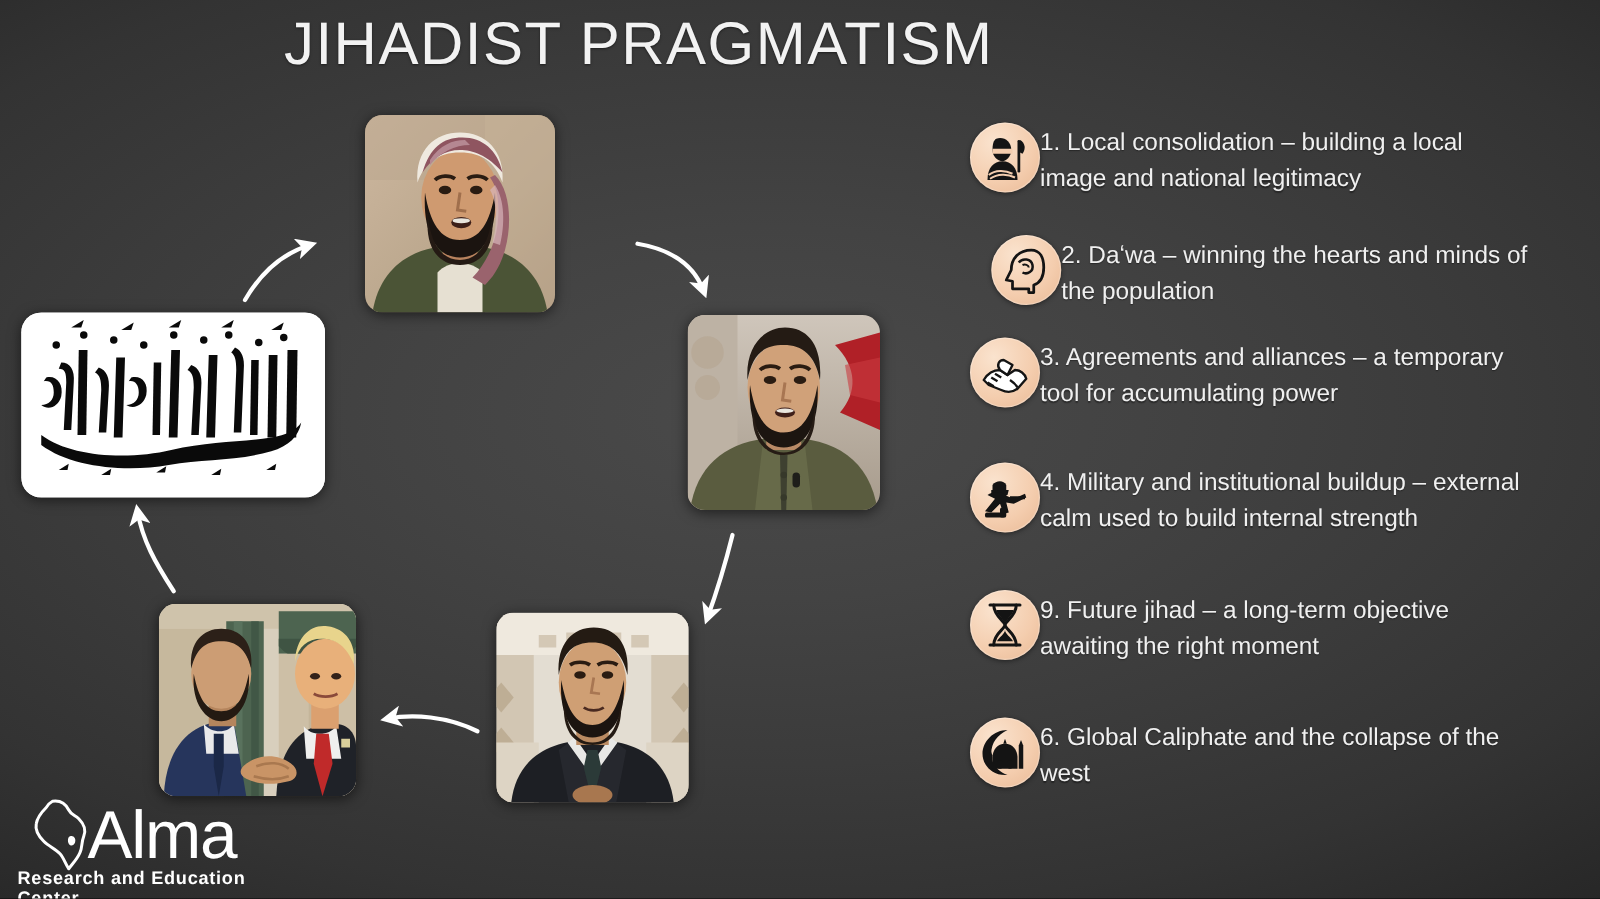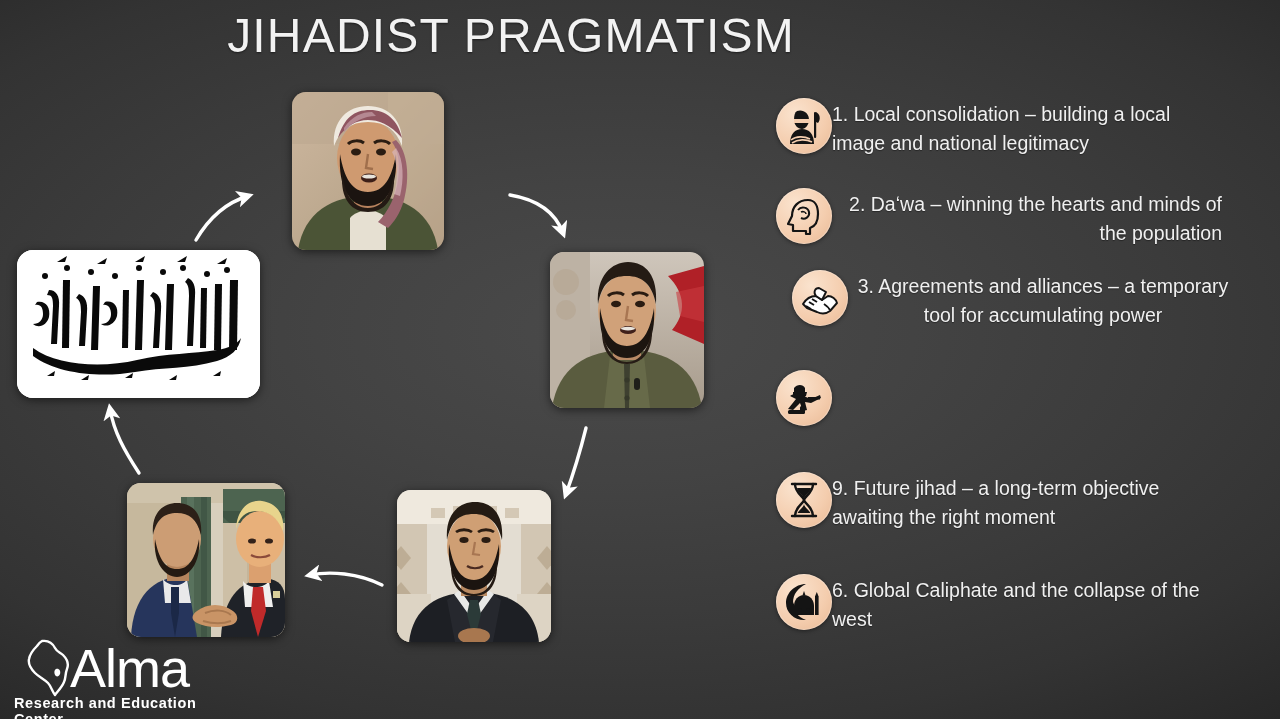--- a/index.html
+++ b/index.html
@@ -394,32 +394,32 @@
             <path d="M7 34 C12 30,20 30,26 33" stroke="#f4cdae" stroke-width="1.6" fill="none"></path>
             <path d="M8 37 C14 33,22 33,28 36" stroke="#f4cdae" stroke-width="1.6" fill="none"></path>
             <rect x="30" y="6" width="2.2" height="26" rx="1"></rect>
             <path d="M32 6 C36 8,37 13,34 17 L32 16 Z"></path>
           </g>
         </svg>
       </span>
       <span class="txt">1. Local consolidation – building a local image and national legitimacy</span>
     </div>
 
-    <div class="item" style="top:90px;left:0px;text-align:right;">
+    <div class="item" style="top:90px;left:17px;">
       <span class="ic">
         <svg viewBox="0 0 40 40">
           <path d="M24 4 C14 4,8 11,8 20 L4 28 L9 29 L9 35 L22 35 L22 38 L26 38 L26 32 C32 30,34 24,34 18 C34 10,31 4,24 4 Z" fill="none" stroke="#141414" stroke-width="2.2" stroke-linejoin="round"></path>
           <path d="M14 14 C17 10,24 11,25 16 C26 21,21 24,17 22" fill="none" stroke="#141414" stroke-width="2"></path>
           <path d="M17 16 C19 15,22 16,22 18" fill="none" stroke="#141414" stroke-width="1.6"></path>
         </svg>
       </span>
       <span class="txt">2. Daʻwa – winning the hearts and minds of the population</span>
     </div>
 
-    <div class="item" style="top:172px;left:16px;text-align:center;">
+    <div class="item" style="top:172px;left:0px;">
       <span class="ic">
         <svg viewBox="0 0 40 40">
           <g stroke="#141414" stroke-width="1.9" fill="#ffffff" stroke-linejoin="round">
             <path d="M3 26 C6 21,11 18,16 18 L22 22 L28 18 C32 18,36 21,37 25 L30 33 C26 36,21 36,17 34 L7 30 Z"></path>
             <path d="M16 18 C13 14,15 10,19 10 L26 14 L22 22 Z"></path>
             <path d="M6 28 l5 3"></path>
               <path d="M9 24 l5 3"></path>
               <path d="M12 21 l5 3"></path>
             <path d="M24 26 c3 2,5 4,6 6"></path>
           </g>
@@ -434,20 +434,21 @@
           <g fill="#141414">
             <path d="M10 10 C13 6,19 6,21 10 L21 15 L10 15 Z"></path>
             <path d="M9 14 h14 l-1 4 h-13 z"></path>
             <path d="M6 18 C10 15,18 15,22 19 L27 21 L36 17 l1 3 l-10 5 l-6 -1 l2 8 l-4 1 l-3 -8 l-7 7 l-5 -1 l8 -10 Z"></path>
             <rect x="4" y="32" width="16" height="4" rx="1.5"></rect>
             <rect x="16" y="28" width="5" height="8" rx="1.5"></rect>
             <path d="M24 19 h12 v2.4 h-12 z"></path>
           </g>
         </svg>
       </span>
+      <span class="txt">4. Military and institutional buildup – external calm used to build internal strength</span>
     </div>
 
     <div class="item" style="top:374px;left:0px;">
       <span class="ic">
         <svg viewBox="0 0 40 40">
           <g stroke="#141414" stroke-width="2.4" fill="none" stroke-linecap="round">
             <path d="M8 4 h24"></path>
               <path d="M8 36 h24"></path>
             <path d="M11 4 C11 13,20 17,20 20 C20 23,11 27,11 36"></path>
             <path d="M29 4 C29 13,20 17,20 20 C20 23,29 27,29 36"></path>

